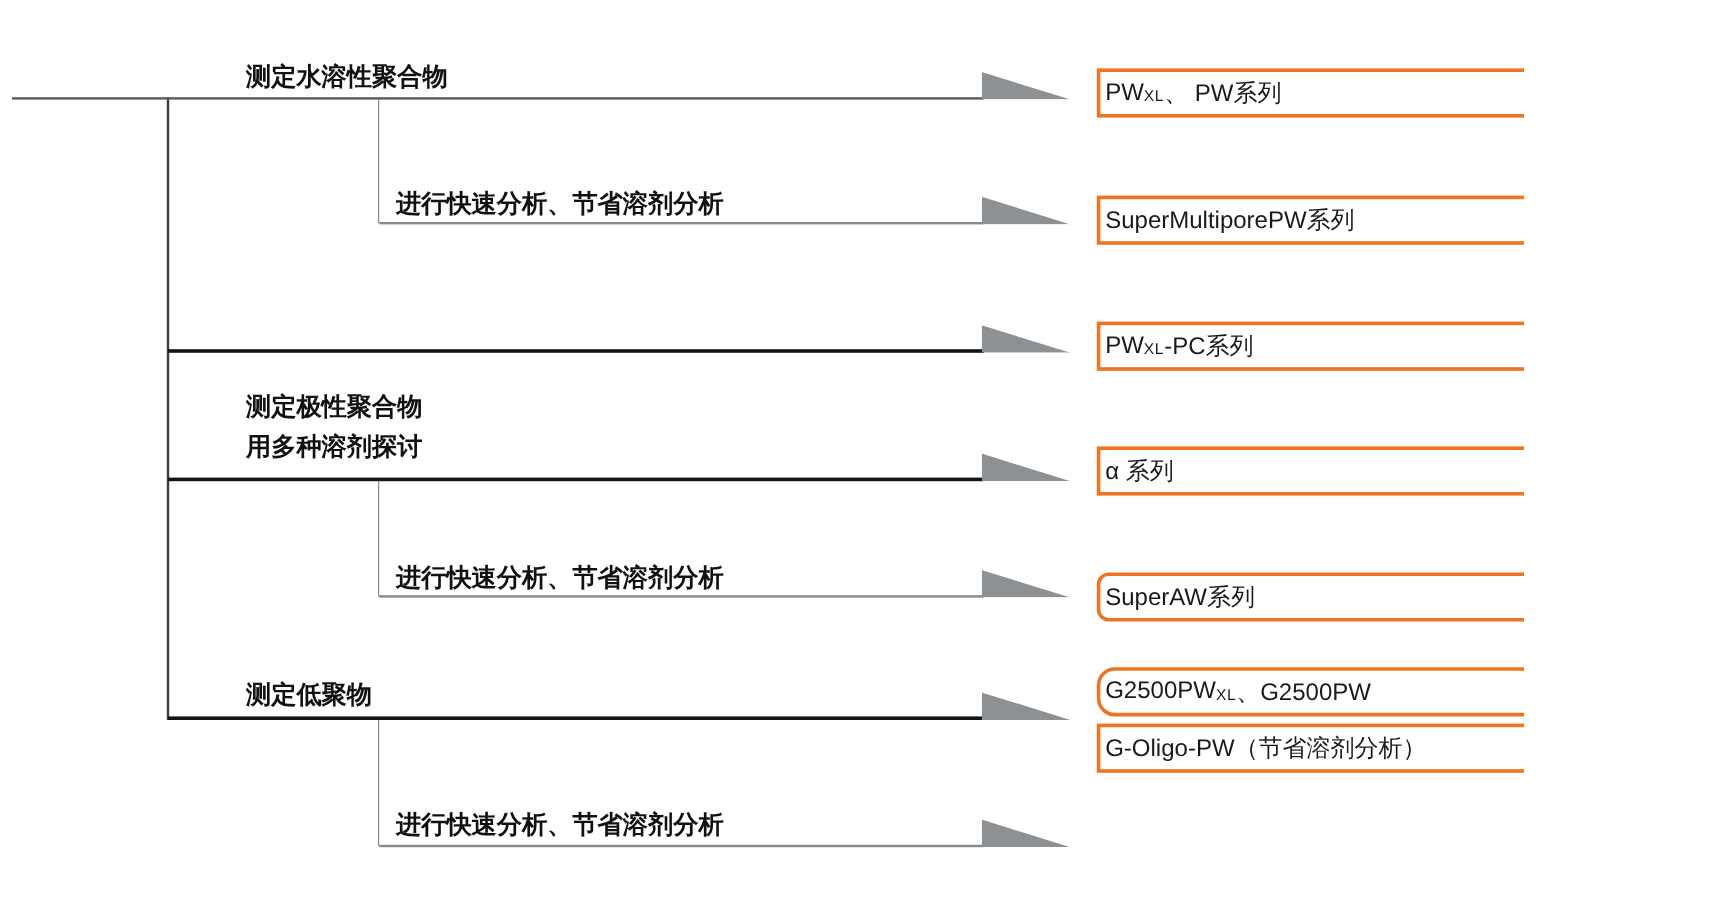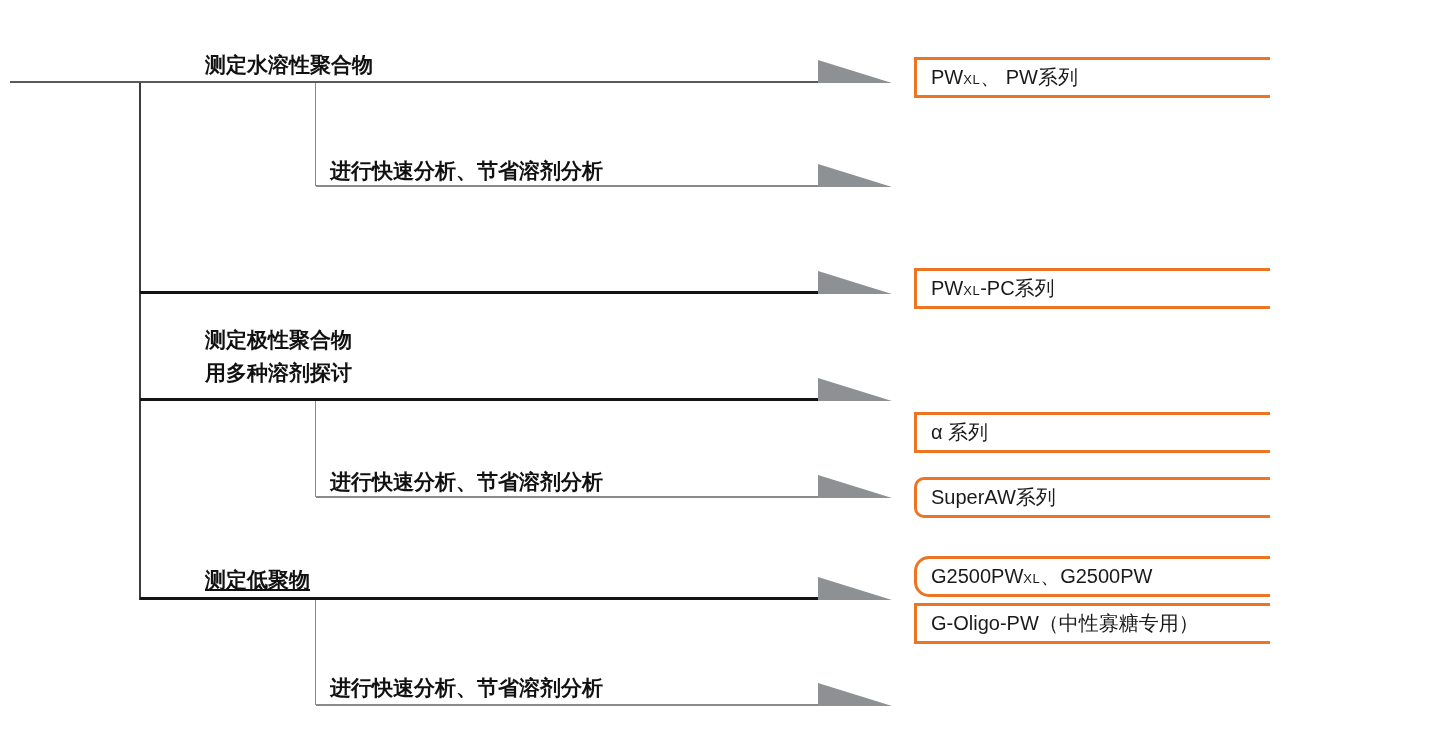--- a/index.html
+++ b/index.html
@@ -61,21 +61,21 @@
   .rbox {
     position: absolute;
     left: 914px;
     width: 500px;
     height: 41px;
     box-sizing: border-box;
     border: 3px solid #ed7421;
     background: #ffffff;
     display: flex;
     align-items: center;
-    padding-left: 14px;
+    padding-left: 4px;
     font-size: 20px;
     color: #1a1a1a;
     white-space: nowrap;
     text-align: right;
   }
   .rbox .sub {
     font-size: 13px;
     letter-spacing: 0.5px;
     padding-top: 4px;
   }
@@ -105,54 +105,59 @@
   <div class="arrow" style="left:818px; top:378px;"></div>
   <div class="arrow" style="left:818px; top:475px;"></div>
   <div class="arrow" style="left:818px; top:577px;"></div>
   <div class="arrow" style="left:818px; top:683px;"></div>
 
   <div class="label" style="left:205px; top:49px;">测定水溶性聚合物</div>
   <div class="label" style="left:330px; top:155px;">进行快速分析、节省溶剂分析</div>
   <div class="label" style="left:205px; top:357px;">用多种溶剂探讨</div>
   <div class="label" style="left:205px; top:324px;">测定极性聚合物</div>
   <div class="label" style="left:330px; top:466px;">进行快速分析、节省溶剂分析</div>
-  <div class="label" style="left:205px; top:564px;text-decoration:underline;">测定低聚物</div>
+  <div class="label" style="left:205px; top:564px;">测定低聚物</div>
   <div class="label" style="left:330px; top:672px;">进行快速分析、节省溶剂分析</div>
 
   <div class="rbox" style="top:57px;">
     <span>PW</span>
       <span class="sub">XL</span>
       <span> 、 PW系列</span>
   </div>
 
+  <div class="rbox" style="top:163px;">
+    <span>SuperMultiporePW系列</span>
+      <span class="sub"></span>
+      <span></span>
+  </div>
 
   <div class="rbox" style="top:268px;">
     <span>PW</span>
       <span class="sub">XL</span>
       <span> -PC系列</span>
   </div>
 
-  <div class="rbox" style="top:372px;margin-top:40px;">
+  <div class="rbox" style="top:372px;">
     <span>α 系列</span>
       <span class="sub"></span>
       <span></span>
   </div>
 
   <div class="rbox" style="top:477px;border-radius:10px;">
     <span>SuperAW系列</span>
       <span class="sub"></span>
       <span></span>
   </div>
 
   <div class="rbox" style="top:556px;border-radius:15px;">
     <span>G2500PW</span>
       <span class="sub">XL</span>
       <span>、G2500PW</span>
   </div>
 
   <div class="rbox" style="top:603px;">
-    <span>G-Oligo-PW（中性寡糖专用）</span>
+    <span>G-Oligo-PW（节省溶剂分析）</span>
       <span class="sub"></span>
       <span></span>
   </div>
 
 
 </div>
 
 </body></html>

